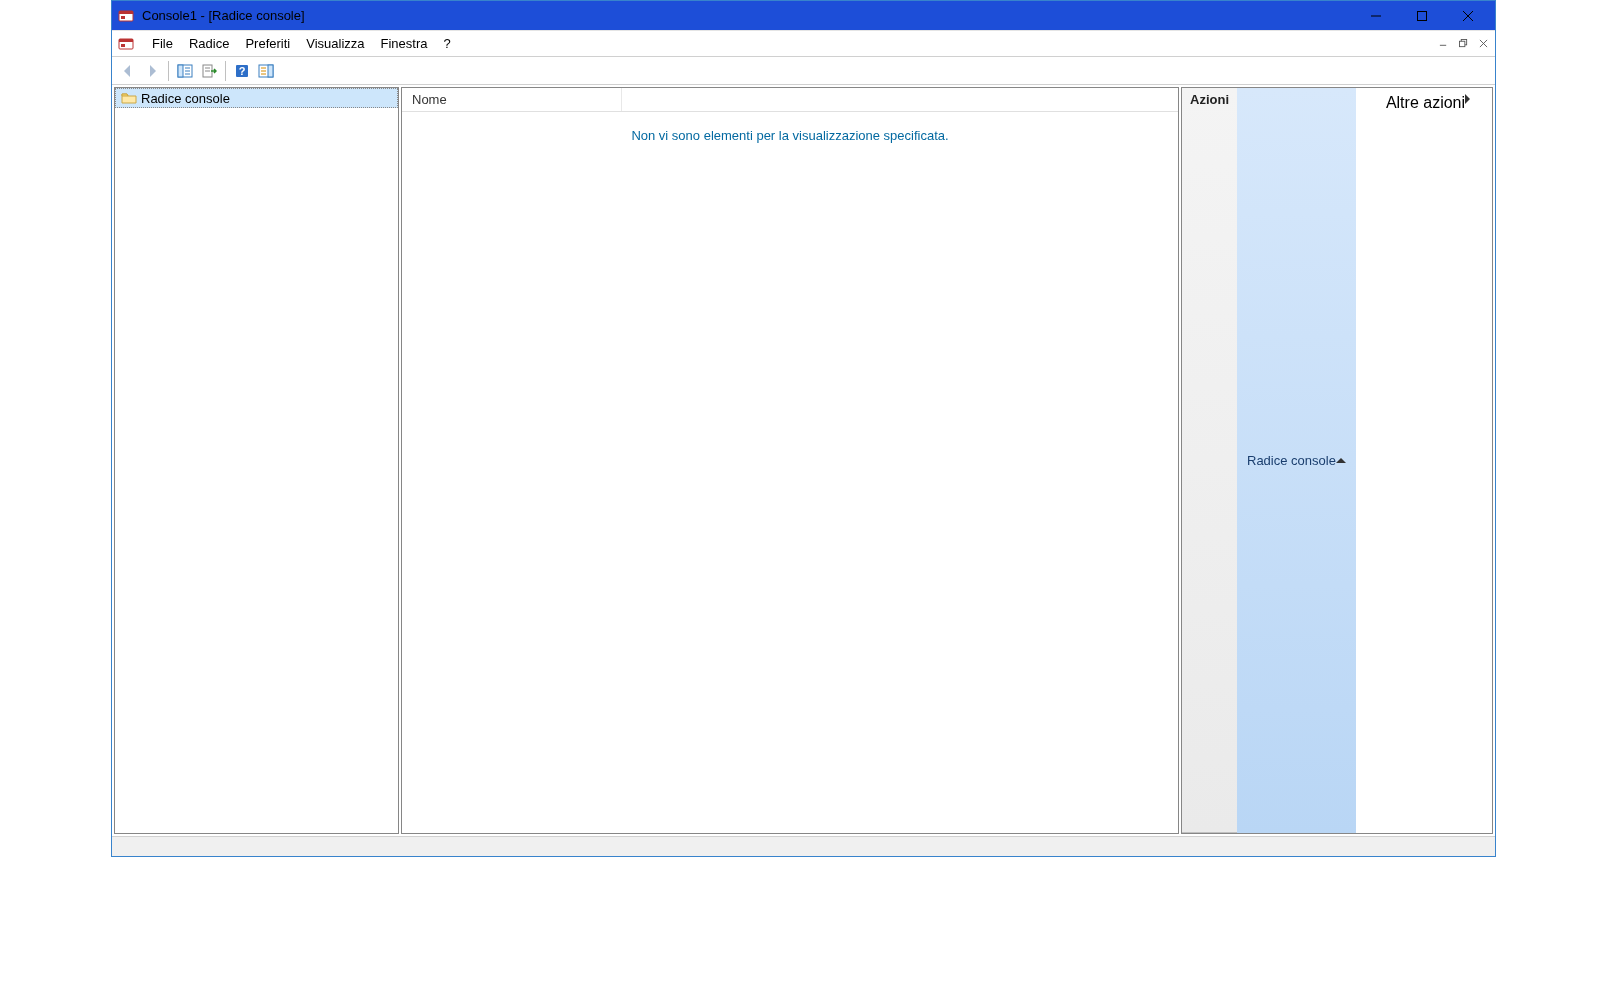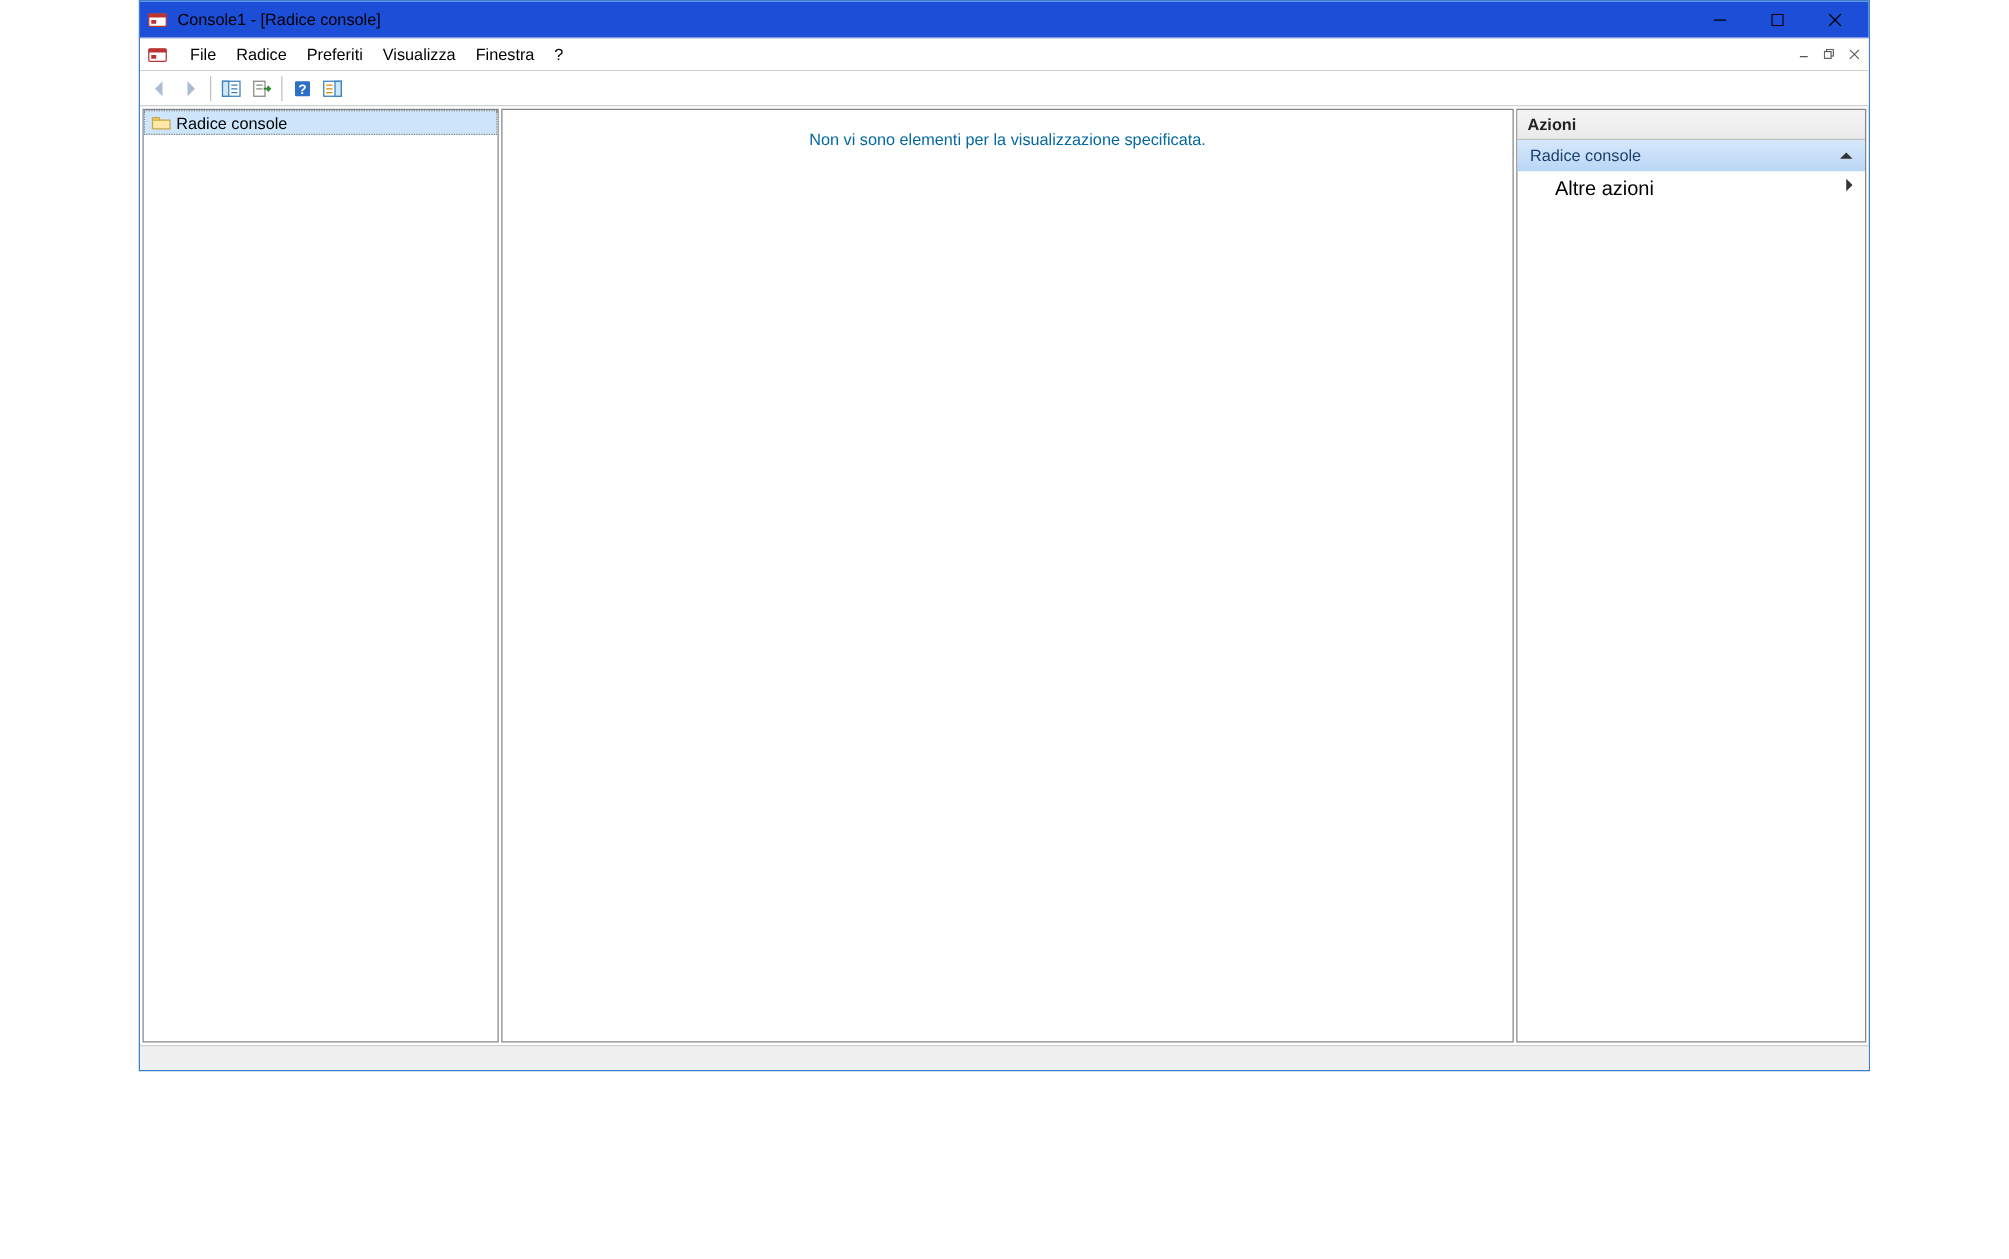--- a/index.html
+++ b/index.html
@@ -37,21 +37,21 @@
 .tree-icon { width: 16px; height: 16px; margin-right: 4px; }
 .tree-label { font-size: 13px; color: #000; }
 
 .center-panel { flex: 1; border: 1px solid #868686; margin: 2px 1px; background: #fff; display: flex; flex-direction: column; overflow: hidden; }
 .list-header { height: 24px; display: flex; border-bottom: 1px solid #e0e0e0; }
 .list-header-col { padding: 4px 10px; font-size: 13px; color: #333; display: flex; align-items: center; }
 .list-header-col.first { width: 220px; border-right: 1px solid #e8e8e8; }
 .list-body { flex: 1; display: flex; align-items: flex-start; justify-content: center; padding-top: 16px; }
 .empty-msg { font-size: 13px; color: #0369a1; }
 
-.actions-panel { width: 280px; border: 1px solid #868686; margin: 2px 2px 2px 1px; background: #fff; display: flex; flex-direction: column; }
+.actions-panel { width: 312px; border: 1px solid #868686; margin: 2px 2px 2px 1px; background: #fff; display: flex; flex-direction: row; }
 .actions-header { background: linear-gradient(#f4f4f4,#eaeaea); border-bottom: 1px solid #c0c0c0; padding: 4px 8px; font-size: 13px; font-weight: bold; color: #222; }
 .actions-group-title { background: linear-gradient(#d7e8fb,#b9d6f5); padding: 5px 10px; font-size: 13px; color: #1a3e6e; display: flex; align-items: center; justify-content: space-between; cursor: pointer; }
 .actions-group-title .caret { width: 0; height: 0; border-left: 5px solid transparent; border-right: 5px solid transparent; border-bottom: 5px solid #333; }
 .action-item { padding: 6px 10px 6px 30px; font-size: 16px; display: flex; align-items: flex-start; justify-content: space-between; cursor: pointer; }
 .action-item .arrow { width: 0; height: 0; border-top: 5px solid transparent; border-bottom: 5px solid transparent; border-left: 5px solid #333; }
 
 .statusbar { height: 20px; border-top: 1px solid #d0d0d0; background: #f0f0f0; }
 </style>
 </head>
 <body>
@@ -173,20 +173,24 @@
         <svg viewBox="0 0 16 16">
             <path d="M1 4 L6 4 L7 6 L15 6 L15 13 L1 13 Z" fill="#ffe9a8" stroke="#caa747"></path>
             <path d="M1 4 L6 4 L7 6 L1 6 Z" fill="#fbd76a" stroke="#caa747"></path>
           </svg>
       </span>
       <span class="tree-label">Radice console</span>
     </div>
   </div>
 
   <div class="center-panel">
+    <div class="list-header">
+      <div class="list-header-col first">Nome</div>
+      <div class="list-header-col" style="flex:1;"></div>
+    </div>
     <div class="list-body">
       <div class="empty-msg">Non vi sono elementi per la visualizzazione specificata.</div>
     </div>
   </div>
 
   <div class="actions-panel">
     <div class="actions-header">Azioni</div>
     <div class="actions-group-title">
       <span>Radice console</span>
       <span class="caret"></span>

